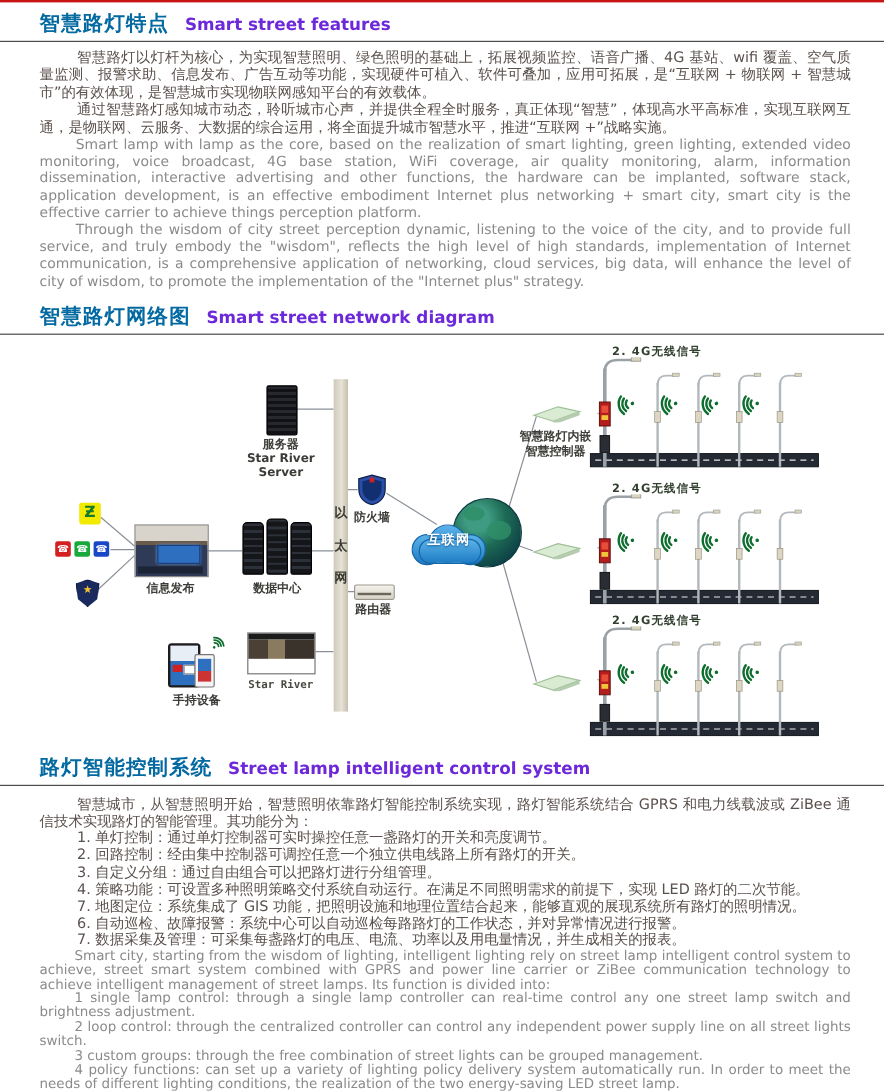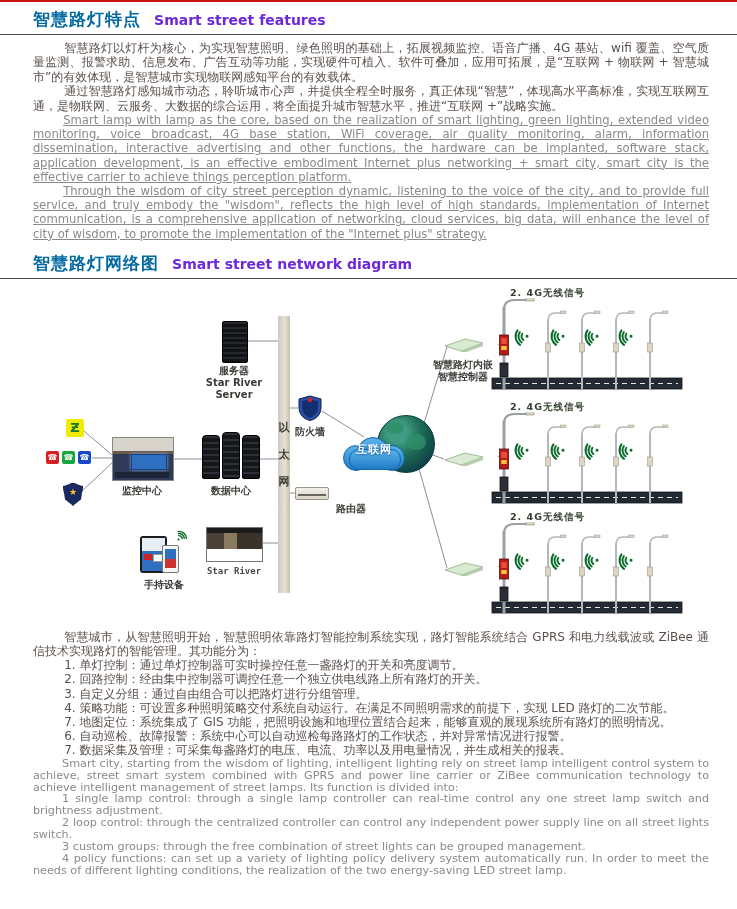--- a/index.html
+++ b/index.html
@@ -11,21 +11,21 @@
   
   .section-head{border-bottom:1px solid #4a4a4a;padding:6px 0 3px 33px;}
   .section-head .t-cn{color:#0369a1;font-size:17px;font-weight:bold;letter-spacing:1px;}
   .section-head .t-en{color:#6d28d9;font-size:14px;font-weight:bold;margin-left:8px;}
   
   .sec-content{padding:0 28px 0 33px;text-align:justify;}
   .para{margin:0;text-indent:2.6em;}
   .cn{color:#5a514d;font-size:12px;line-height:14.2px;}
   .en{color:#8a8a8a;font-size:11.2px;line-height:11.9px;}
   .sec1 .cn{line-height:14.4px;}
-  .sec1 .en{font-size:11.6px;line-height:14.2px;text-decoration:underline;}
+  .sec1 .en{font-size:11.6px;line-height:14.2px;}
   .mt6{margin-top:6px;} .mt10{margin-top:8px;}
   
   .diagram{position:relative;width:737px;height:343px;}
   .abs{position:absolute;}
   .dlabel{position:absolute;font-size:10px;font-weight:bold;color:#3c3c38;text-align:center;line-height:12px;}
   .dlabel.mono{font-family:"DejaVu Sans Mono","Liberation Mono",monospace;font-size:9px;color:#4a4a44;}
   .wireless-label{position:absolute;top:0;left:22px;width:160px;text-align:left;
     font-size:9.5px;font-weight:bold;color:#32402f;letter-spacing:1px;}
   
   .server-rack{left:222px;top:42px;width:24px;height:40px;background:#16181c;border:1px solid #000;border-radius:2px;
@@ -192,27 +192,27 @@
       <div class="cloud">
         <span class="c" style="left:0;top:8px;width:24px;height:24px;"></span>
         <span class="c" style="left:14px;top:0;width:30px;height:30px;"></span>
         <span class="c" style="left:36px;top:8px;width:24px;height:24px;"></span>
         <span class="c" style="left:6px;top:12px;width:50px;height:19px;border-radius:10px;"></span>
       </div>
       <div class="cloud-text">互联网</div>
     </div>
 
     <div class="abs router"></div>
-    <div class="dlabel" style="left:288px;top:224px;width:46px;padding-left:40px;">路由器</div>
+    <div class="dlabel" style="left:288px;top:224px;width:46px;">路由器</div>
 
     <div class="abs monitor-img">
       <div class="screen"></div>
         <div class="desk"></div>
     </div>
-    <div class="dlabel" style="left:112px;top:206px;width:60px;">监控中心</div>
+    <div class="dlabel" style="left:112px;top:206px;width:60px;">信息发布</div>
 
     <div class="abs dc">
         <i></i>
         <i></i>
         <i></i>
       </div>
     <div class="dlabel" style="left:202px;top:206px;width:58px;">数据中心</div>
 
     <div class="abs zlogo">Ƶ</div>
     <div class="abs phone" style="left:46px;background:#d42020;">☎</div>
@@ -306,20 +306,24 @@
         <use href="#wifi-sym" transform="translate(76,38) rotate(-100)"></use>
         <use href="#wifi-sym" transform="translate(110,38) rotate(-100)"></use>
         <use href="#wifi-sym" transform="translate(144,38) rotate(-100)"></use>
       </svg>
     </div>
 
   </div>
 </div>
 
 <div>
+  <div class="section-head">
+    <span class="t-cn">路灯智能控制系统</span>
+    <span class="t-en">Street lamp intelligent control system</span>
+  </div>
   <div class="sec-content mt10">
     <p class="para cn">智慧城市，从智慧照明开始，智慧照明依靠路灯智能控制系统实现，路灯智能系统结合 GPRS 和电力线载波或 ZiBee 通信技术实现路灯的智能管理。其功能分为：</p>
     <p class="para cn">1. 单灯控制：通过单灯控制器可实时操控任意一盏路灯的开关和亮度调节。</p>
     <p class="para cn">2. 回路控制：经由集中控制器可调控任意一个独立供电线路上所有路灯的开关。</p>
     <p class="para cn">3. 自定义分组：通过自由组合可以把路灯进行分组管理。</p>
     <p class="para cn">4. 策略功能：可设置多种照明策略交付系统自动运行。在满足不同照明需求的前提下，实现 LED 路灯的二次节能。</p>
     <p class="para cn">7. 地图定位：系统集成了 GIS 功能，把照明设施和地理位置结合起来，能够直观的展现系统所有路灯的照明情况。</p>
     <p class="para cn">6. 自动巡检、故障报警：系统中心可以自动巡检每路路灯的工作状态，并对异常情况进行报警。</p>
     <p class="para cn">7. 数据采集及管理：可采集每盏路灯的电压、电流、功率以及用电量情况，并生成相关的报表。</p>
     <p class="para en">Smart city, starting from the wisdom of lighting, intelligent lighting rely on street lamp intelligent control system to achieve, street smart system combined with GPRS and power line carrier or ZiBee communication technology to achieve intelligent management of street lamps. Its function is divided into:</p>

